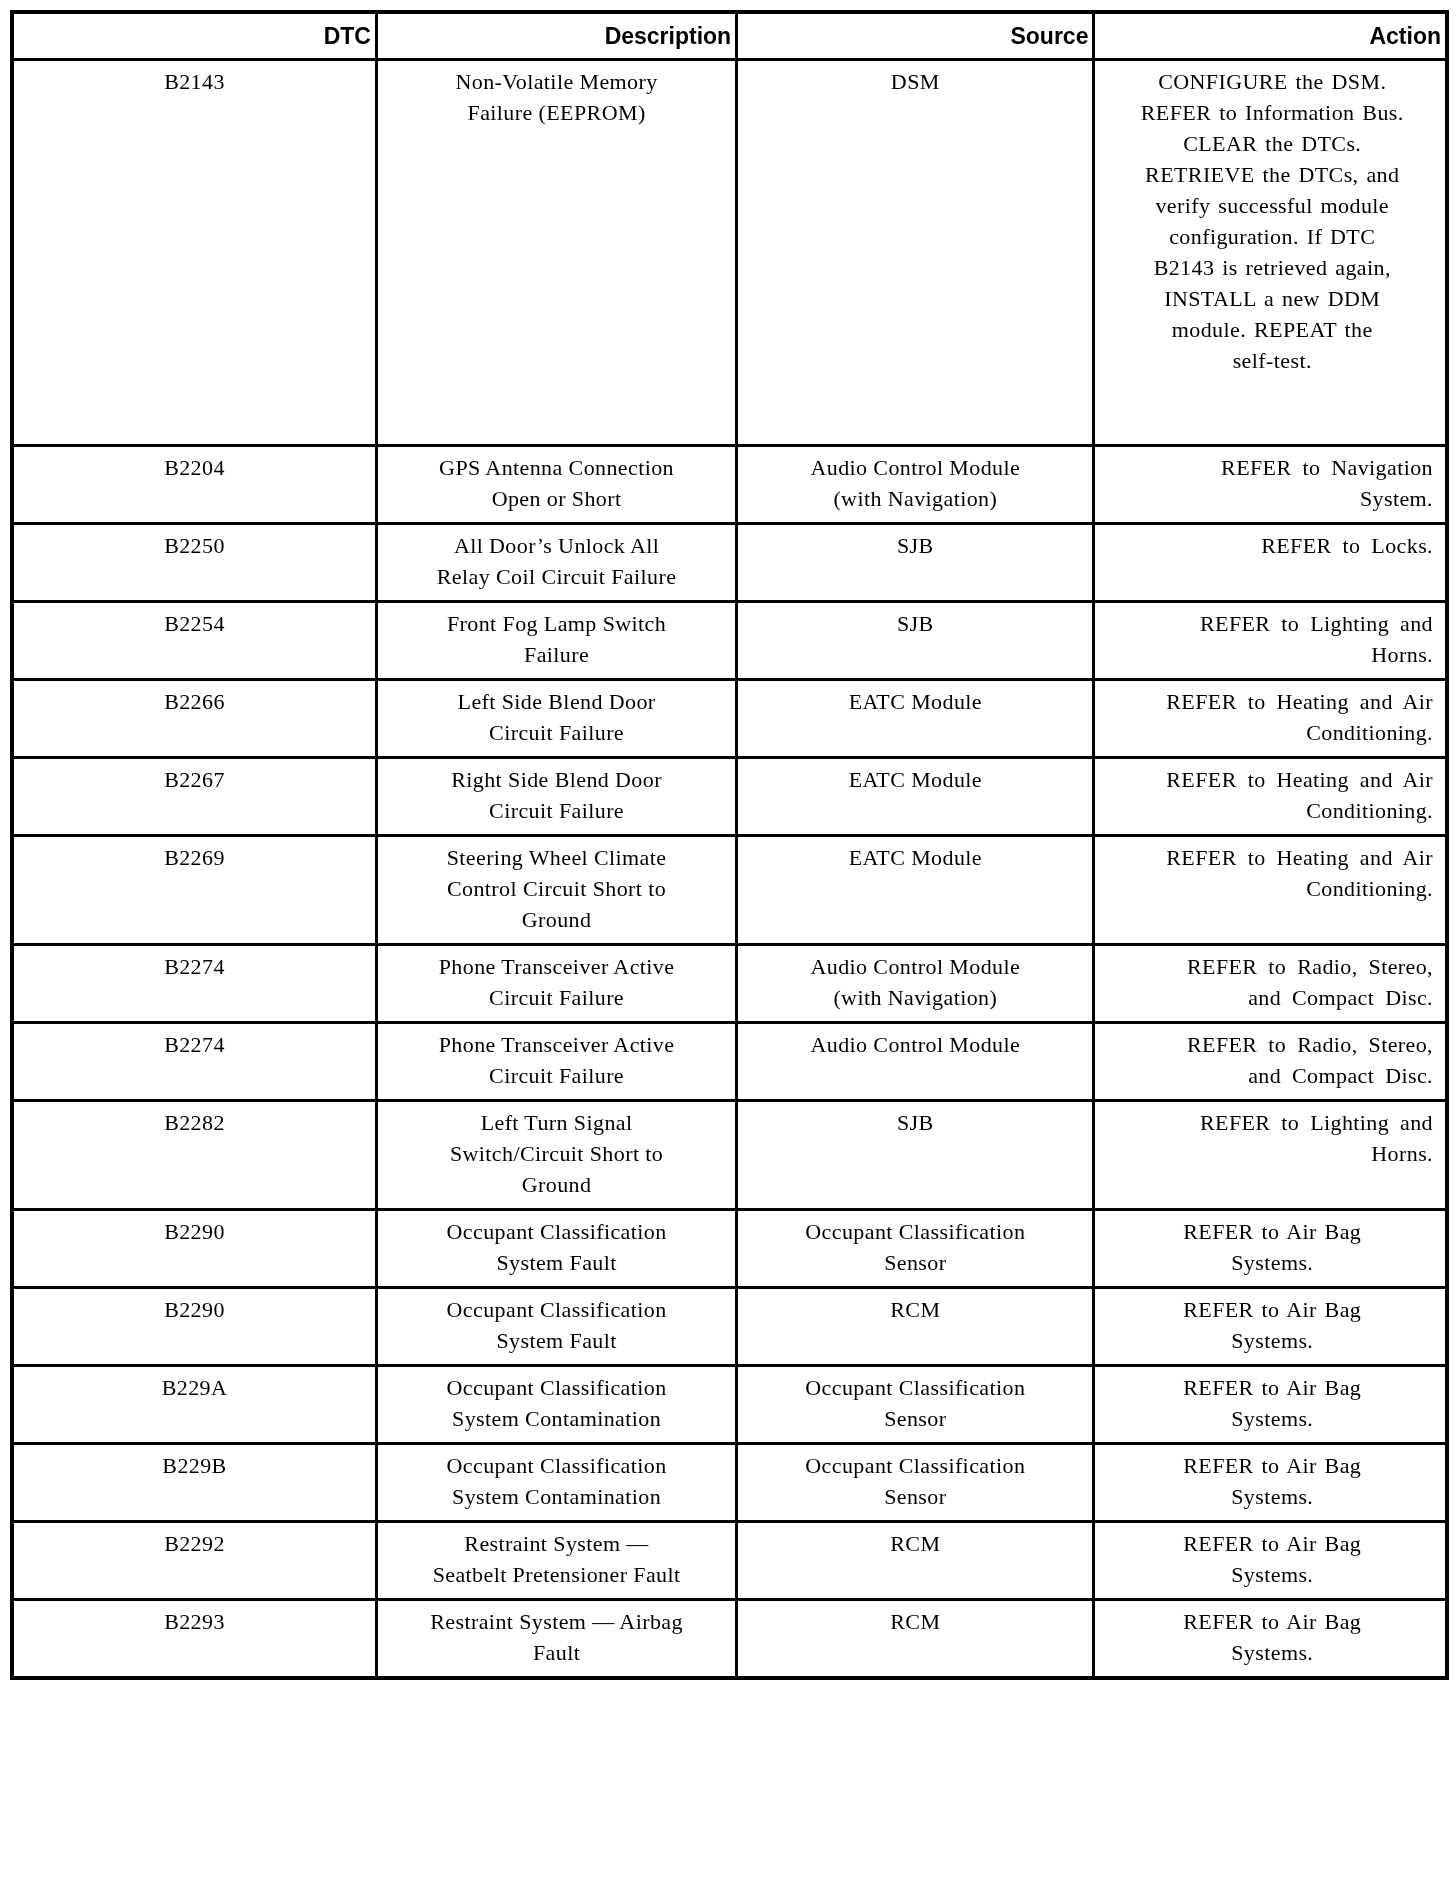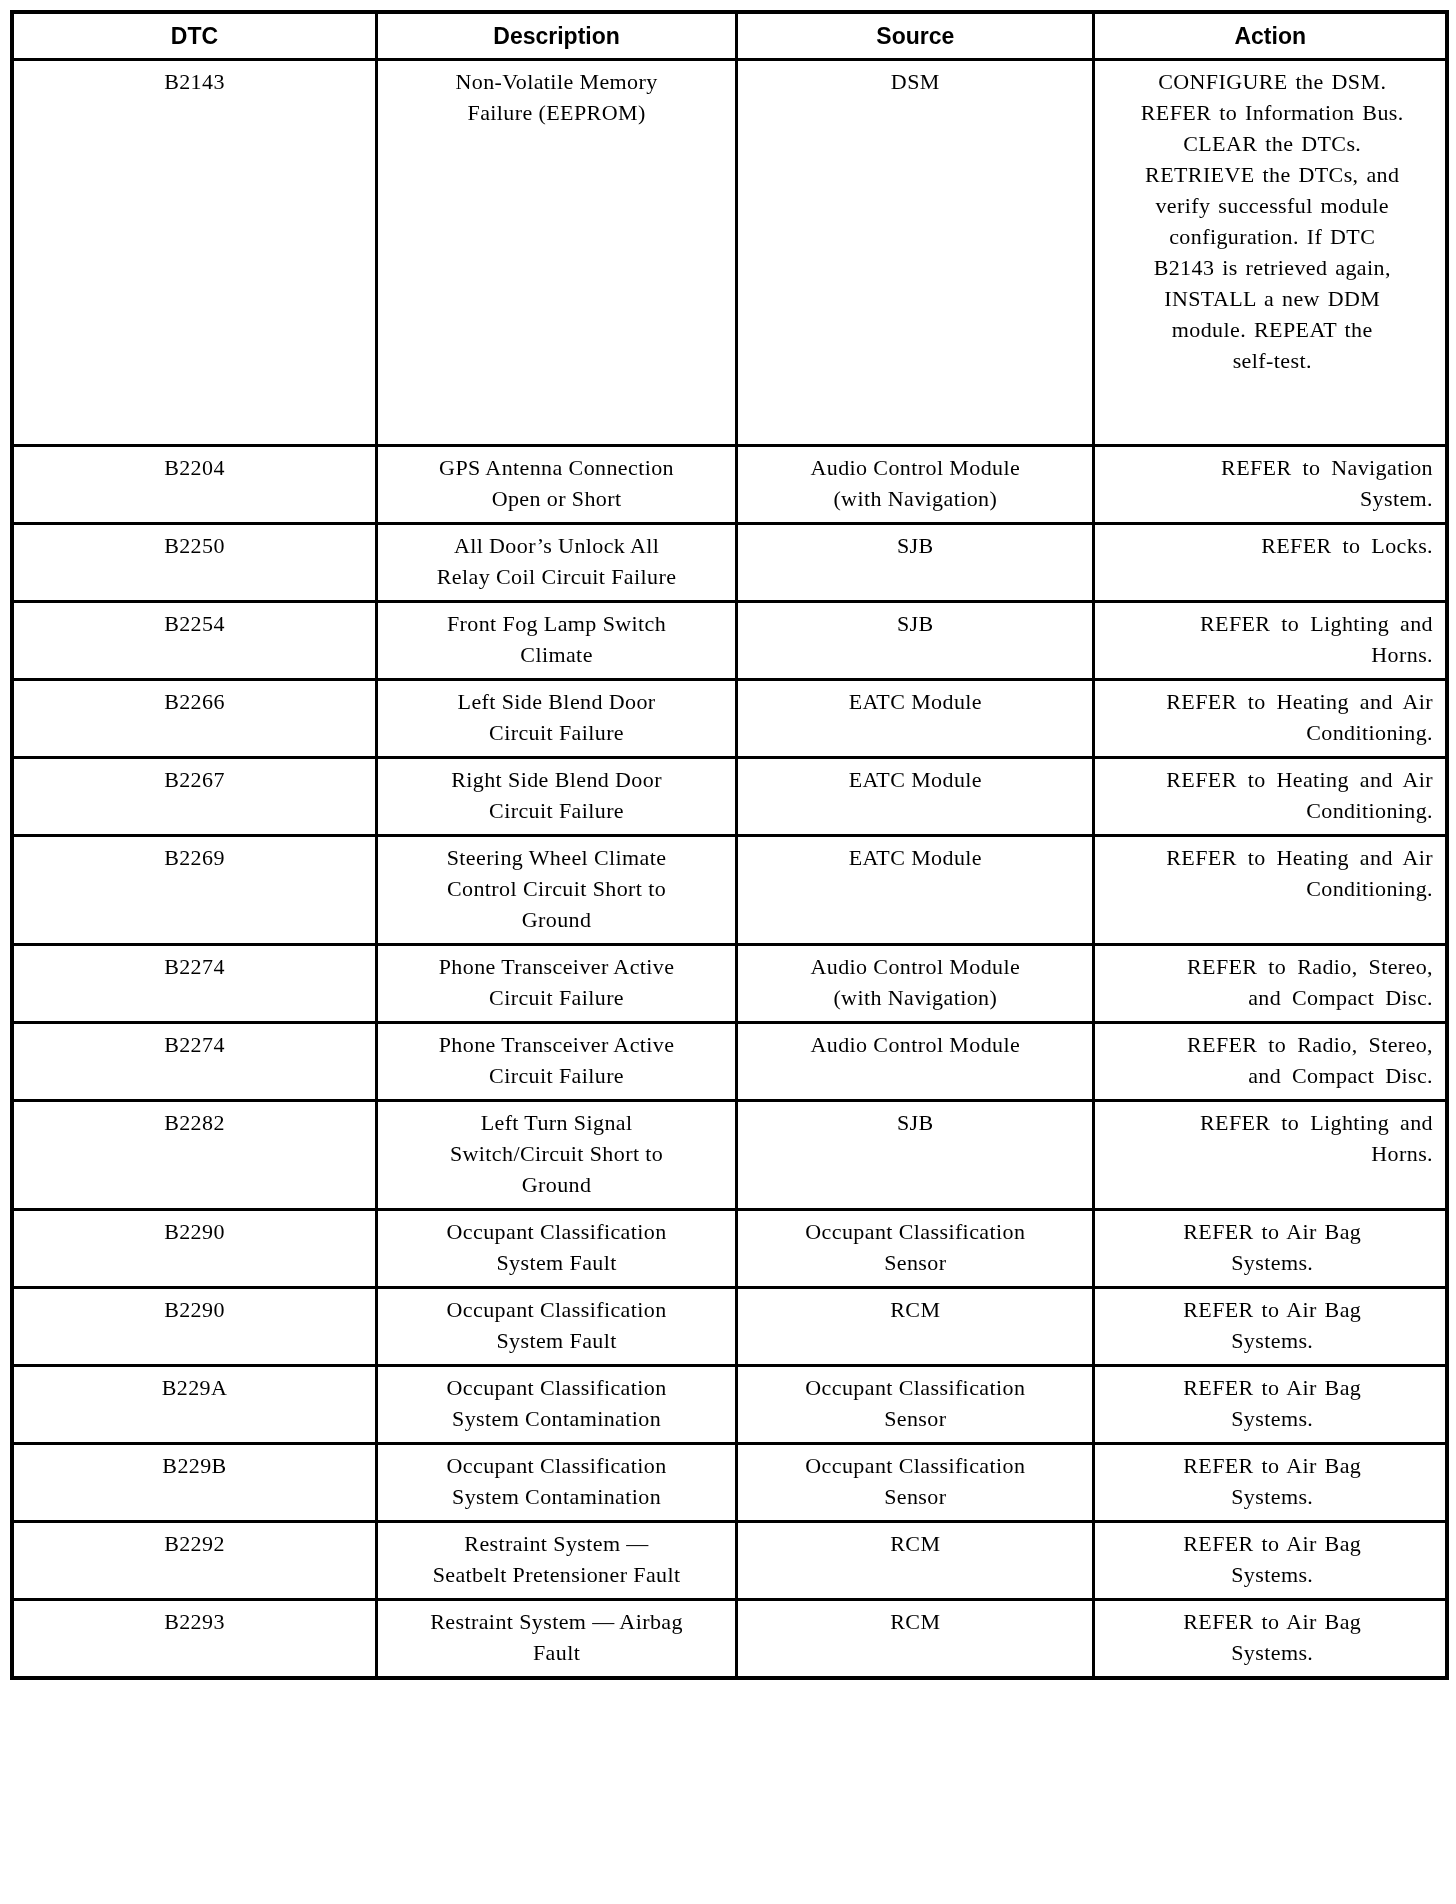--- a/index.html
+++ b/index.html
@@ -25,21 +25,21 @@
   }
   th, td {
     border: 3px solid #000000;
     overflow: hidden;
   }
   th {
     font-family: "Liberation Sans", sans-serif;
     font-weight: bold;
     font-size: 23px;
     color: #000000;
-    text-align: center;
+    text-align: right;
     vertical-align: middle;
     height: 40px;
     padding: 2px 4px;
   }
   td {
     font-family: "Liberation Serif", "DejaVu Serif", serif;
     font-size: 22px;
     line-height: 31px;
     color: #000000;
     vertical-align: top;
@@ -112,21 +112,21 @@
         <tr>
           <td class="cell-dtc">B2250</td>
           <td class="cell-description">All Door’s Unlock All
 Relay Coil Circuit Failure</td>
           <td class="cell-source">SJB</td>
           <td class="cell-action align-left">REFER to Locks.</td>
         </tr>
         <tr>
           <td class="cell-dtc">B2254</td>
           <td class="cell-description">Front Fog Lamp Switch
-Climate</td>
+Failure</td>
           <td class="cell-source">SJB</td>
           <td class="cell-action align-left">REFER to Lighting and
 Horns.</td>
         </tr>
         <tr>
           <td class="cell-dtc">B2266</td>
           <td class="cell-description">Left Side Blend Door
 Circuit Failure</td>
           <td class="cell-source">EATC Module</td>
           <td class="cell-action align-left">REFER to Heating and Air

